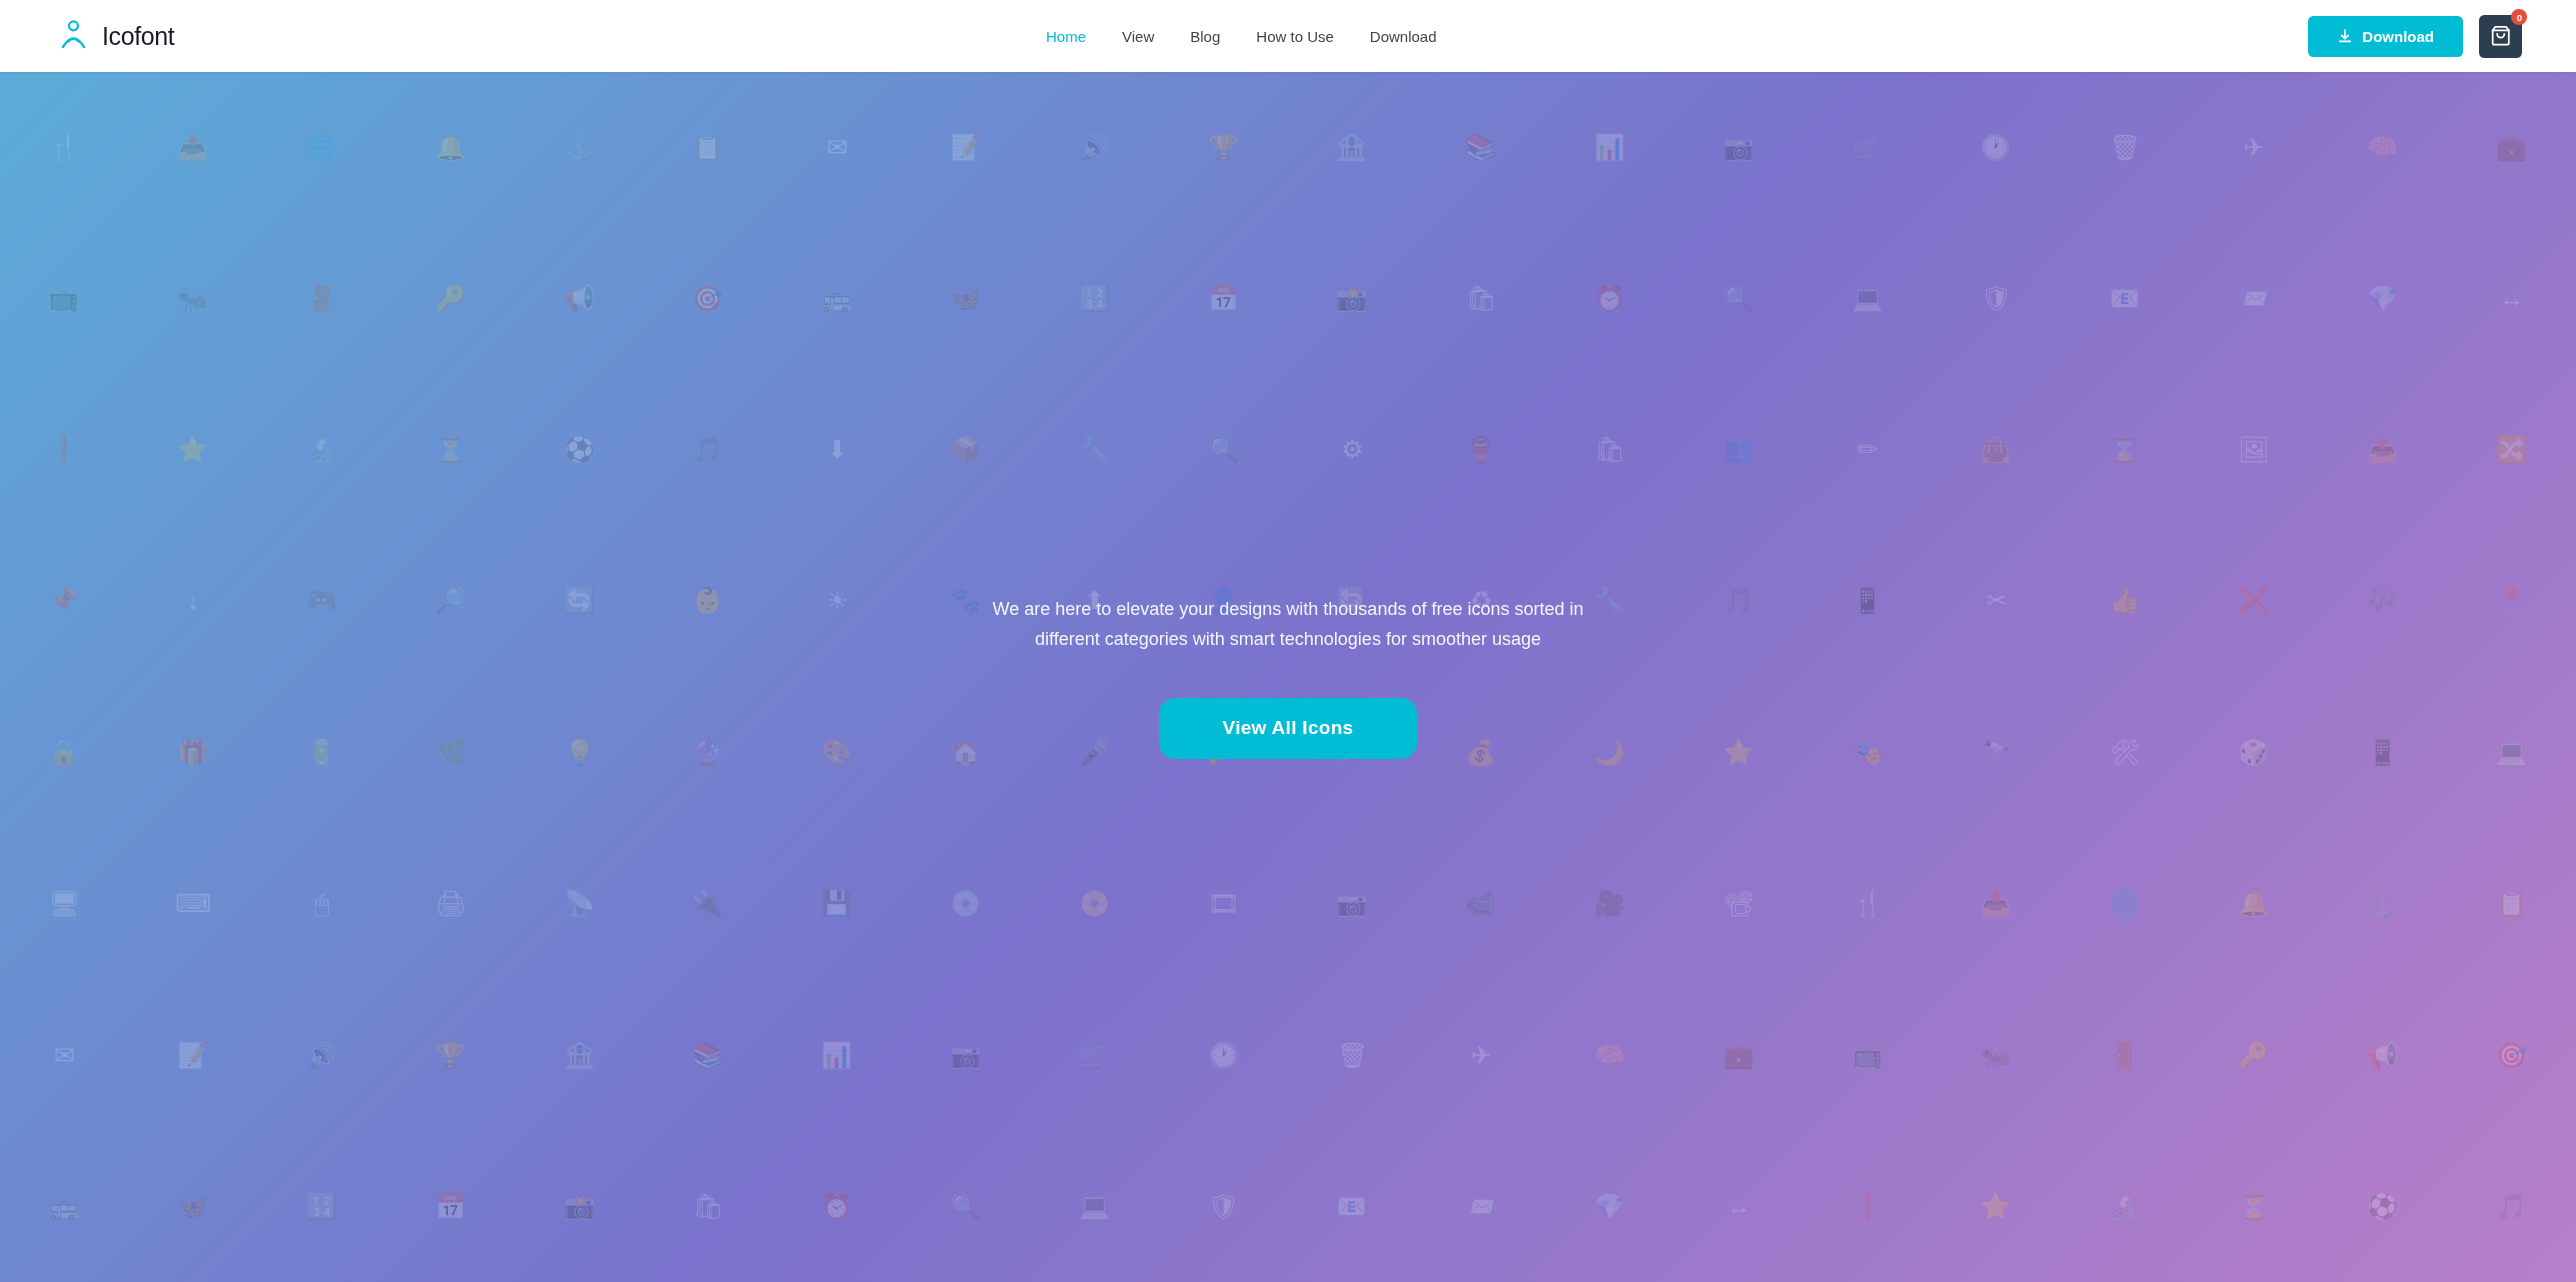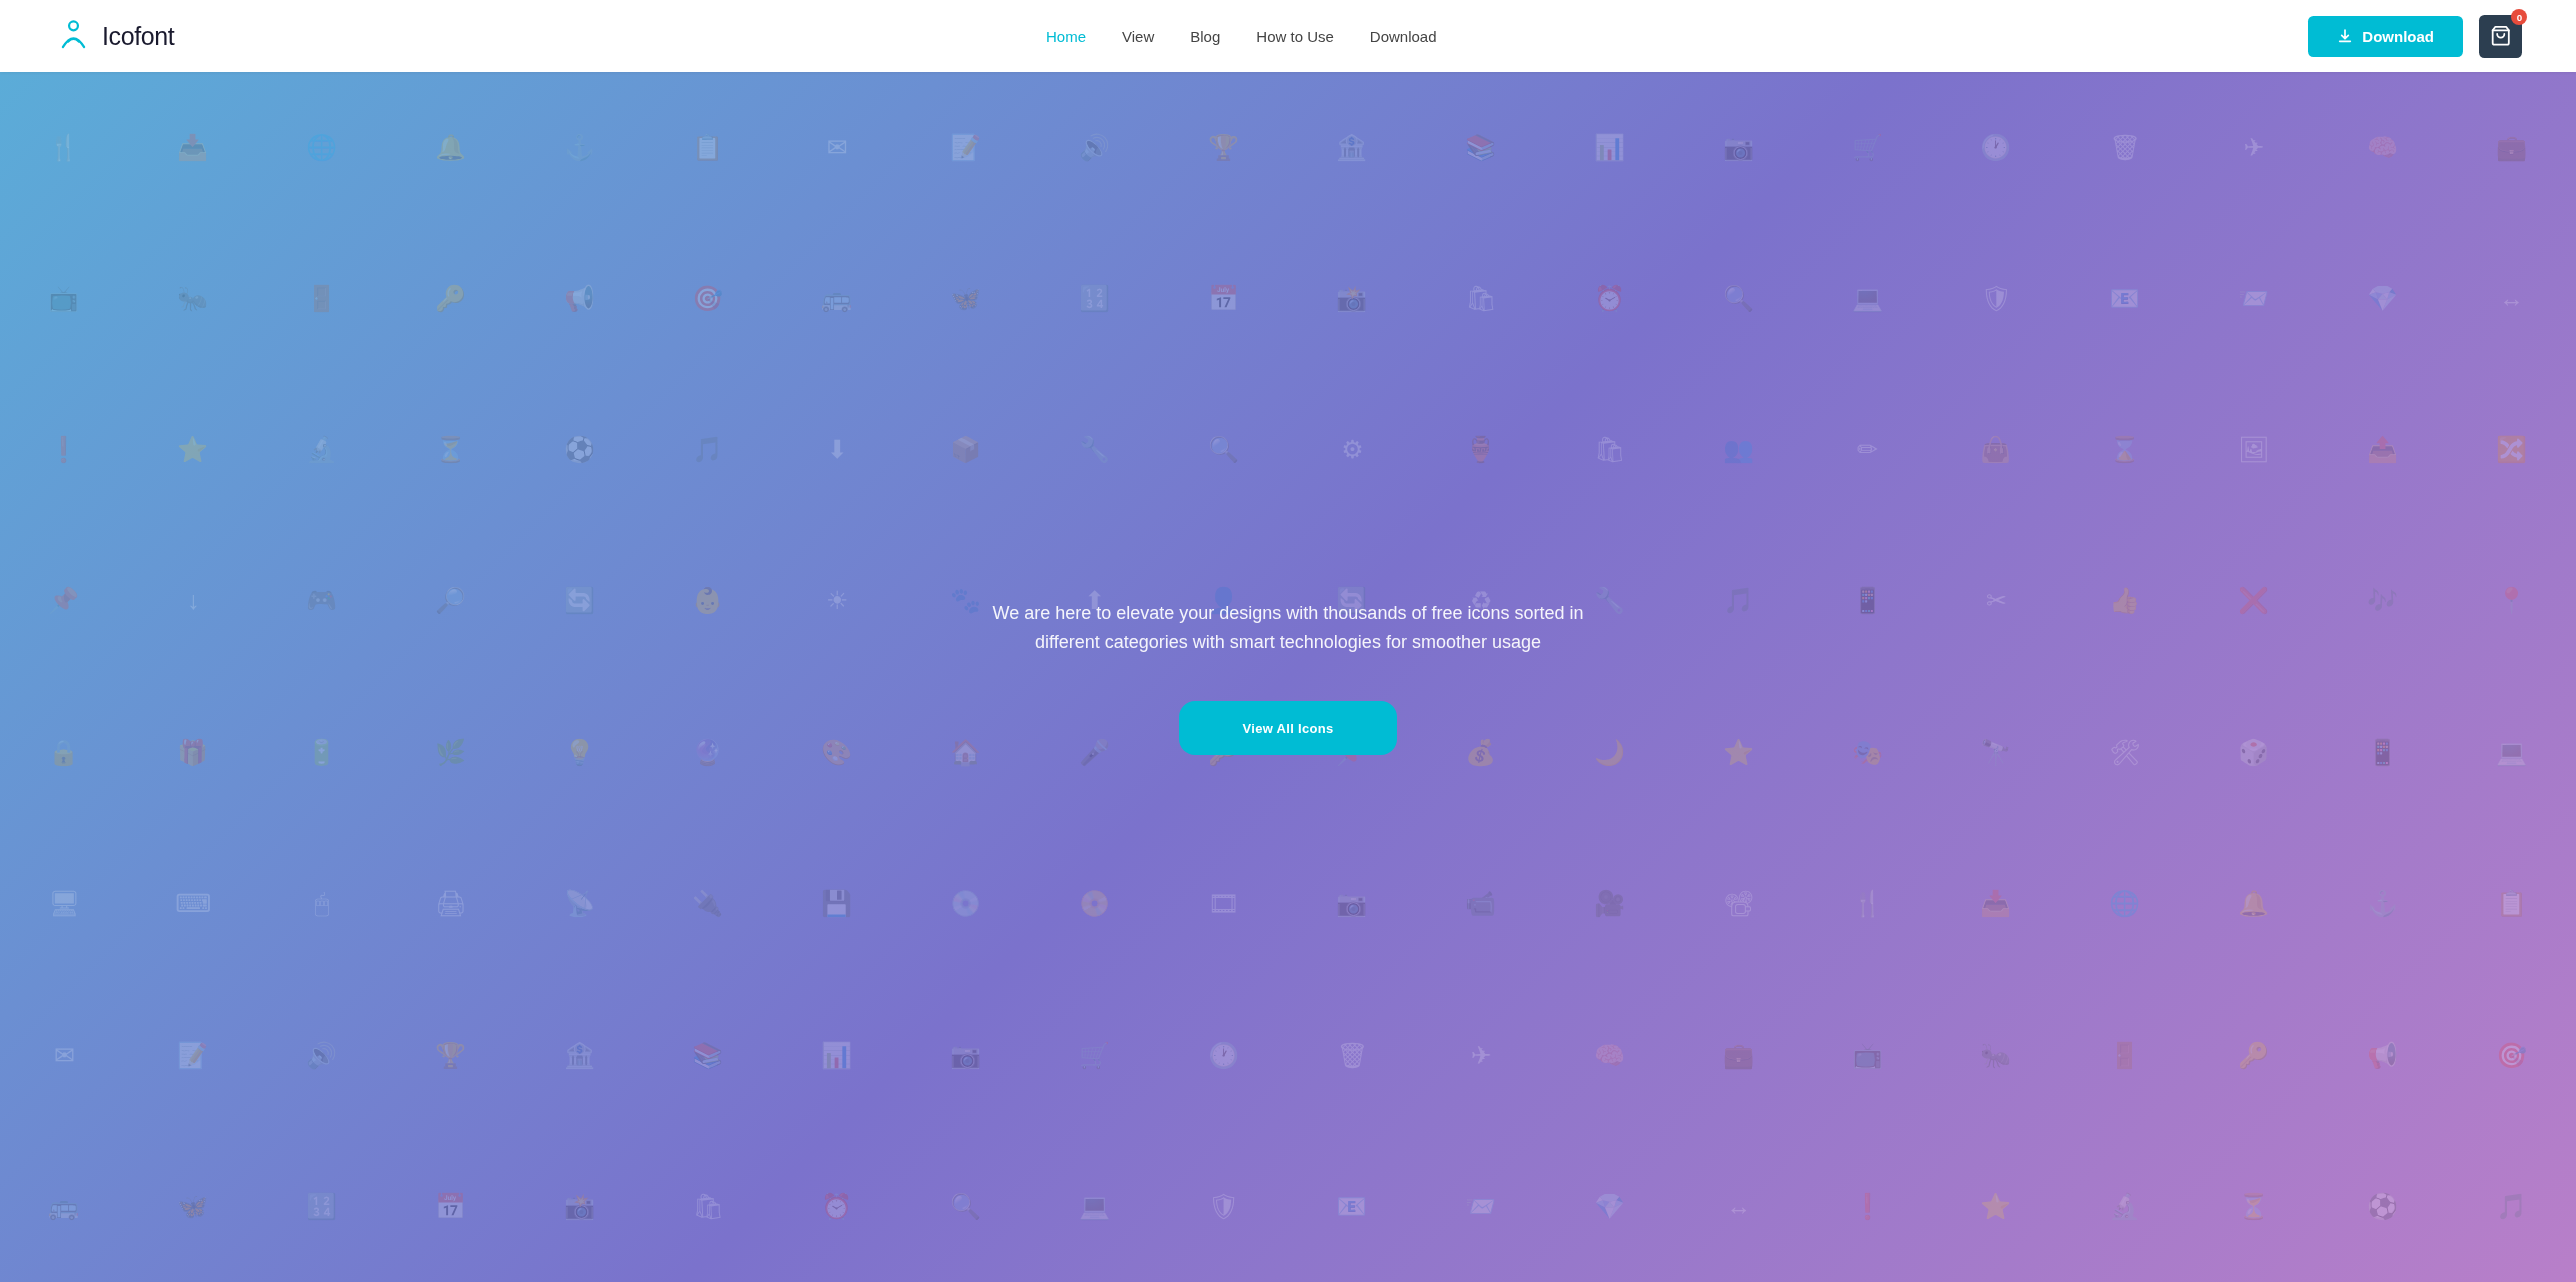--- a/index.html
+++ b/index.html
@@ -148,21 +148,21 @@
       max-width: 608px;
       margin-left: auto;
       margin-right: auto;
     }
     .view-all-btn {
       background: #00bcd4;
       color: #fff;
       border: none;
       border-radius: 16px;
       padding: 19.7px 64px;
-      font-size: 13px;
+      font-size: 19px;
       font-weight: 600;
       cursor: pointer;
       letter-spacing: 0.3px;
     }
   </style>
 </head>
 <body>
 
 <nav class="navbar">
   <a class="logo-area" href="#">

